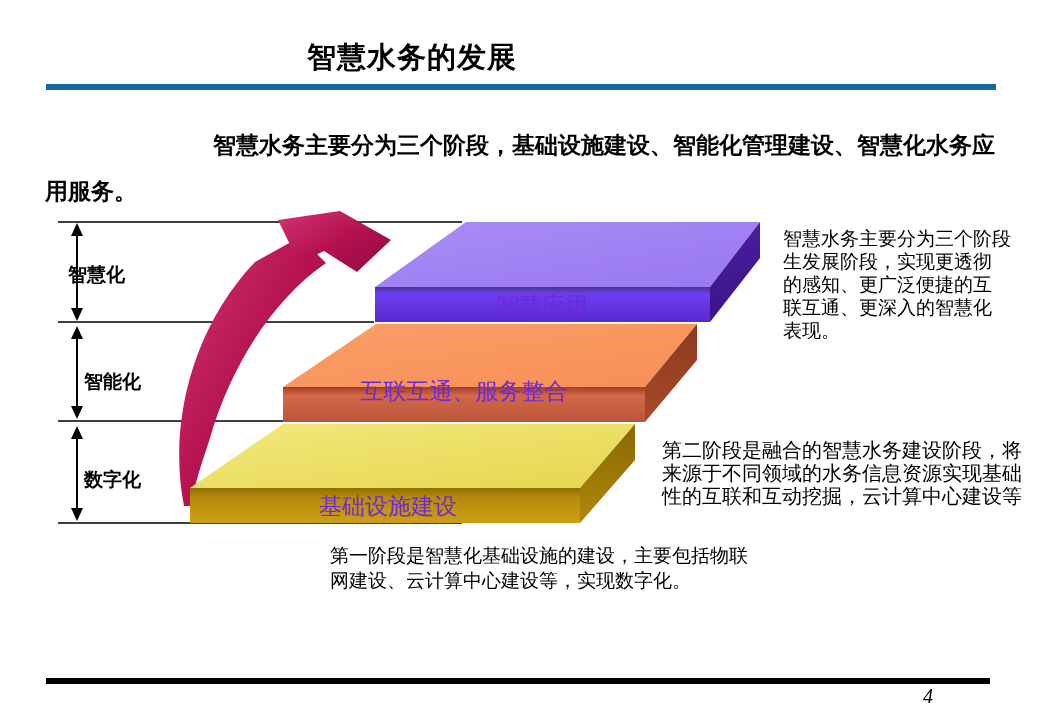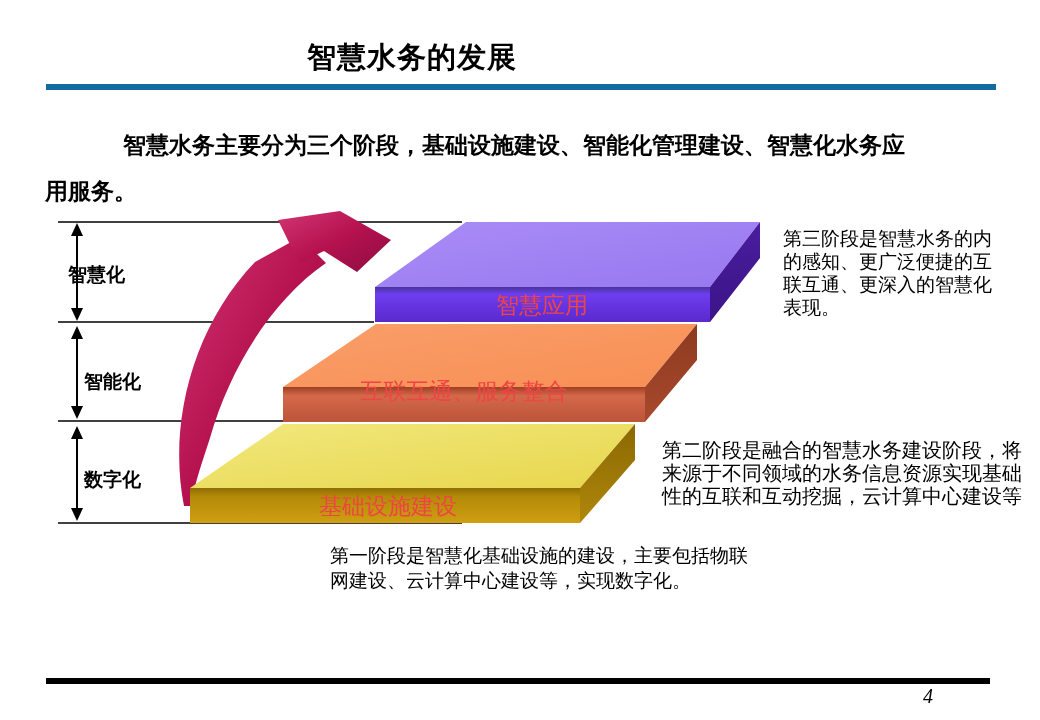--- a/index.html
+++ b/index.html
@@ -12,28 +12,28 @@
     font-size:29px;font-weight:bold;letter-spacing:1px;
   }
   .header-rule{position:absolute;left:46px;top:84px;width:950px;height:6px;background:#116ba1;}
   .footer-rule{position:absolute;left:46px;top:678px;width:944px;height:6px;background:#000000;}
   .page-number{
     position:absolute;left:908px;top:685px;width:40px;text-align:center;
     font-family:"Liberation Serif","DejaVu Serif",serif;font-style:italic;font-size:20px;
   }
   .intro{position:absolute;left:45px;top:122px;width:950px;font-weight:bold;font-size:23px;line-height:46px;}
   .intro .line{white-space:nowrap;}
-  .intro .indent{text-indent:78px;}
+  .intro .indent{text-indent:78px;text-align:right;}
   .diagram-svg{position:absolute;left:0;top:0;width:1040px;height:720px;}
   .axis-label{position:absolute;font-size:19px;font-weight:bold;white-space:nowrap;}
   .axis-1{left:68px;top:262px;}
   .axis-2{left:84px;top:369px;}
   .axis-3{left:84px;top:467px;}
   .step-label{
-    position:absolute;transform:translate(-50%,-50%);font-size:23px;white-space:nowrap;color:#ef4444;
+    position:absolute;transform:translate(-50%,-50%);font-size:23px;white-space:nowrap;color:#6d28d9;
   }
   .step-label-1{left:388px;top:506px;}
   .step-label-2{left:464px;top:391px;}
   .step-label-3{left:542px;top:305px;}
   .stage-desc{position:absolute;font-size:19px;line-height:23px;color:#000;}
   .stage-desc .line{white-space:nowrap;}
   .stage-3{left:783px;top:227px;}
   .stage-2{left:662px;top:400px;font-size:20px;margin-top:39px;}
   .stage-1{left:330px;top:545px;line-height:25px;font-family:Liberation Mono, monospace;}
 </style>
@@ -153,21 +153,22 @@
 
   <div class="axis-label axis-1">智慧化</div>
   <div class="axis-label axis-2">智能化</div>
   <div class="axis-label axis-3">数字化</div>
 
   <div class="step-label step-label-1">基础设施建设</div>
   <div class="step-label step-label-2">互联互通、服务整合</div>
   <div class="step-label step-label-3">智慧应用</div>
 
   <div class="stage-desc stage-3">
-    <div class="line">第三阶段是智慧水务的内</div>
+    <div class="line">智慧水务主要分为三个阶段</div>
+    <div class="line">生发展阶段，实现更透彻</div>
     <div class="line">的感知、更广泛便捷的互</div>
     <div class="line">联互通、更深入的智慧化</div>
     <div class="line">表现。</div>
   </div>
 
   <div class="stage-desc stage-2">
     <div class="line">第二阶段是融合的智慧水务建设阶段，将</div>
     <div class="line">来源于不同领域的水务信息资源实现基础</div>
     <div class="line">性的互联和互动挖掘，云计算中心建设等</div>
   </div>

